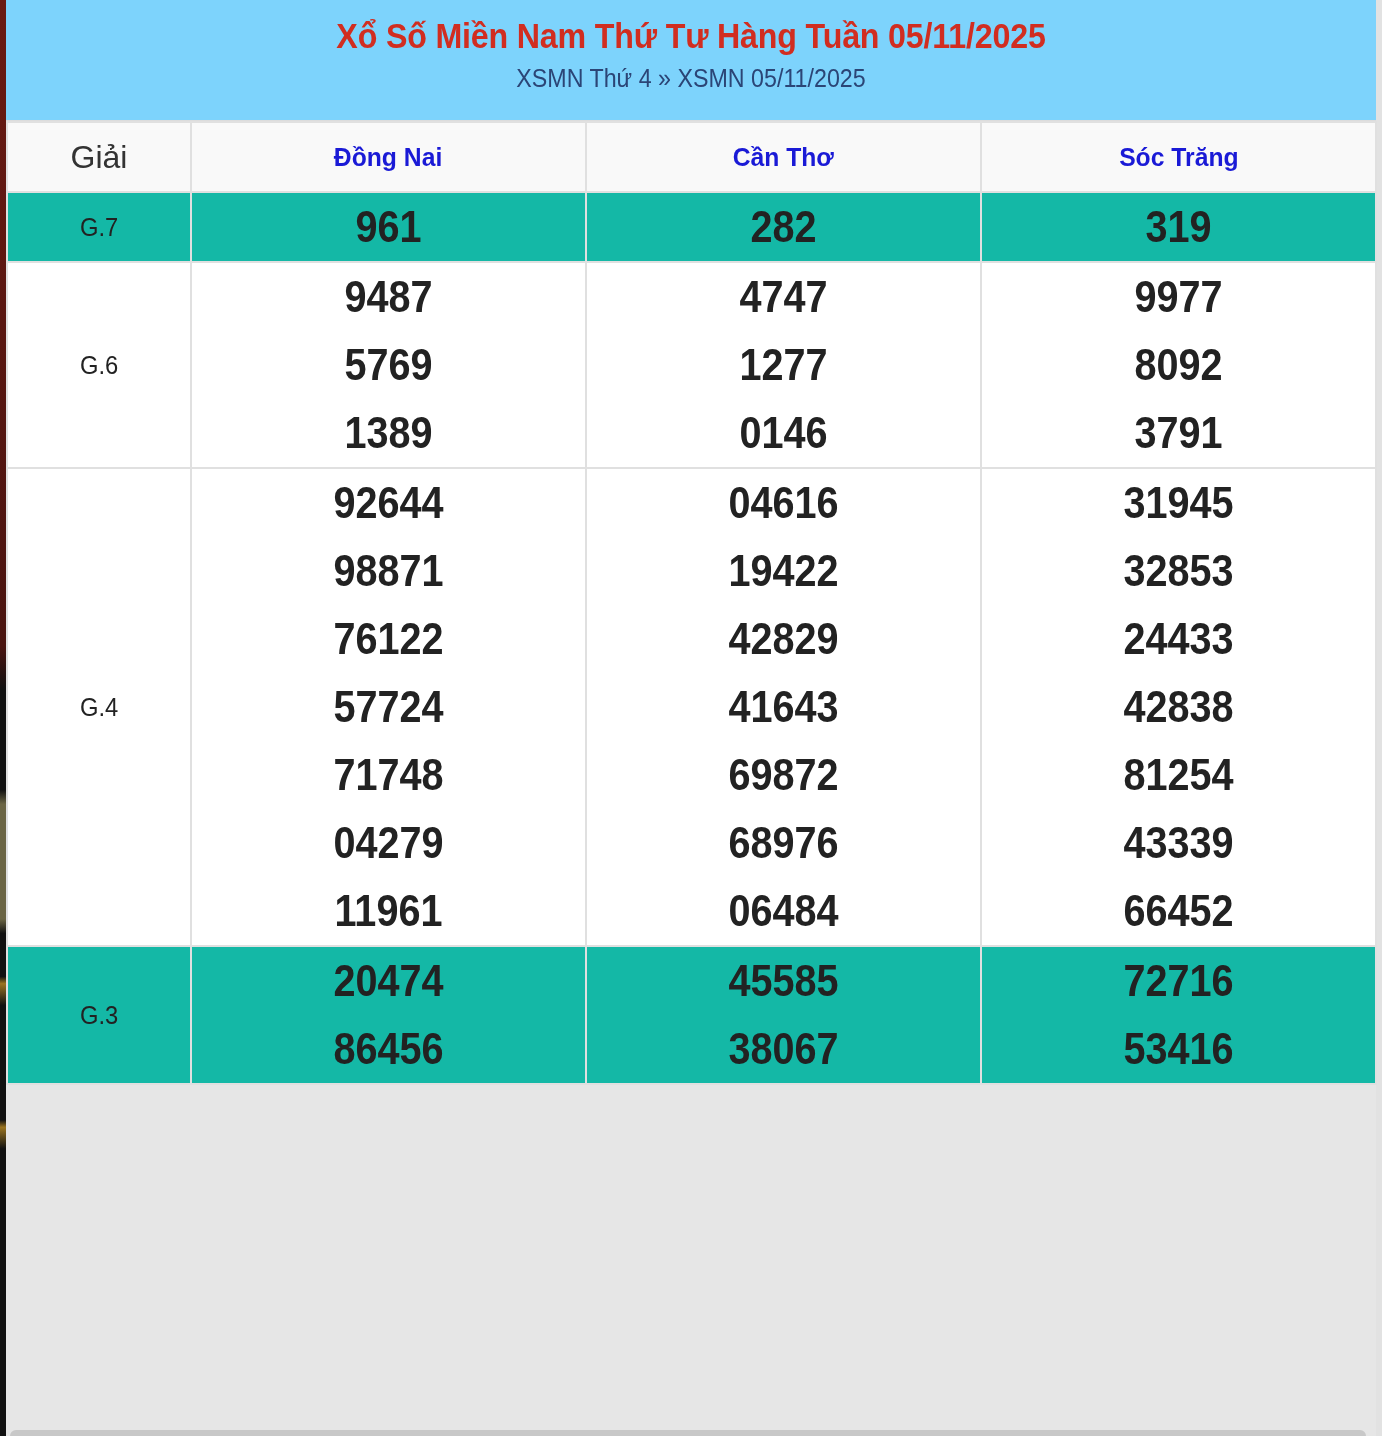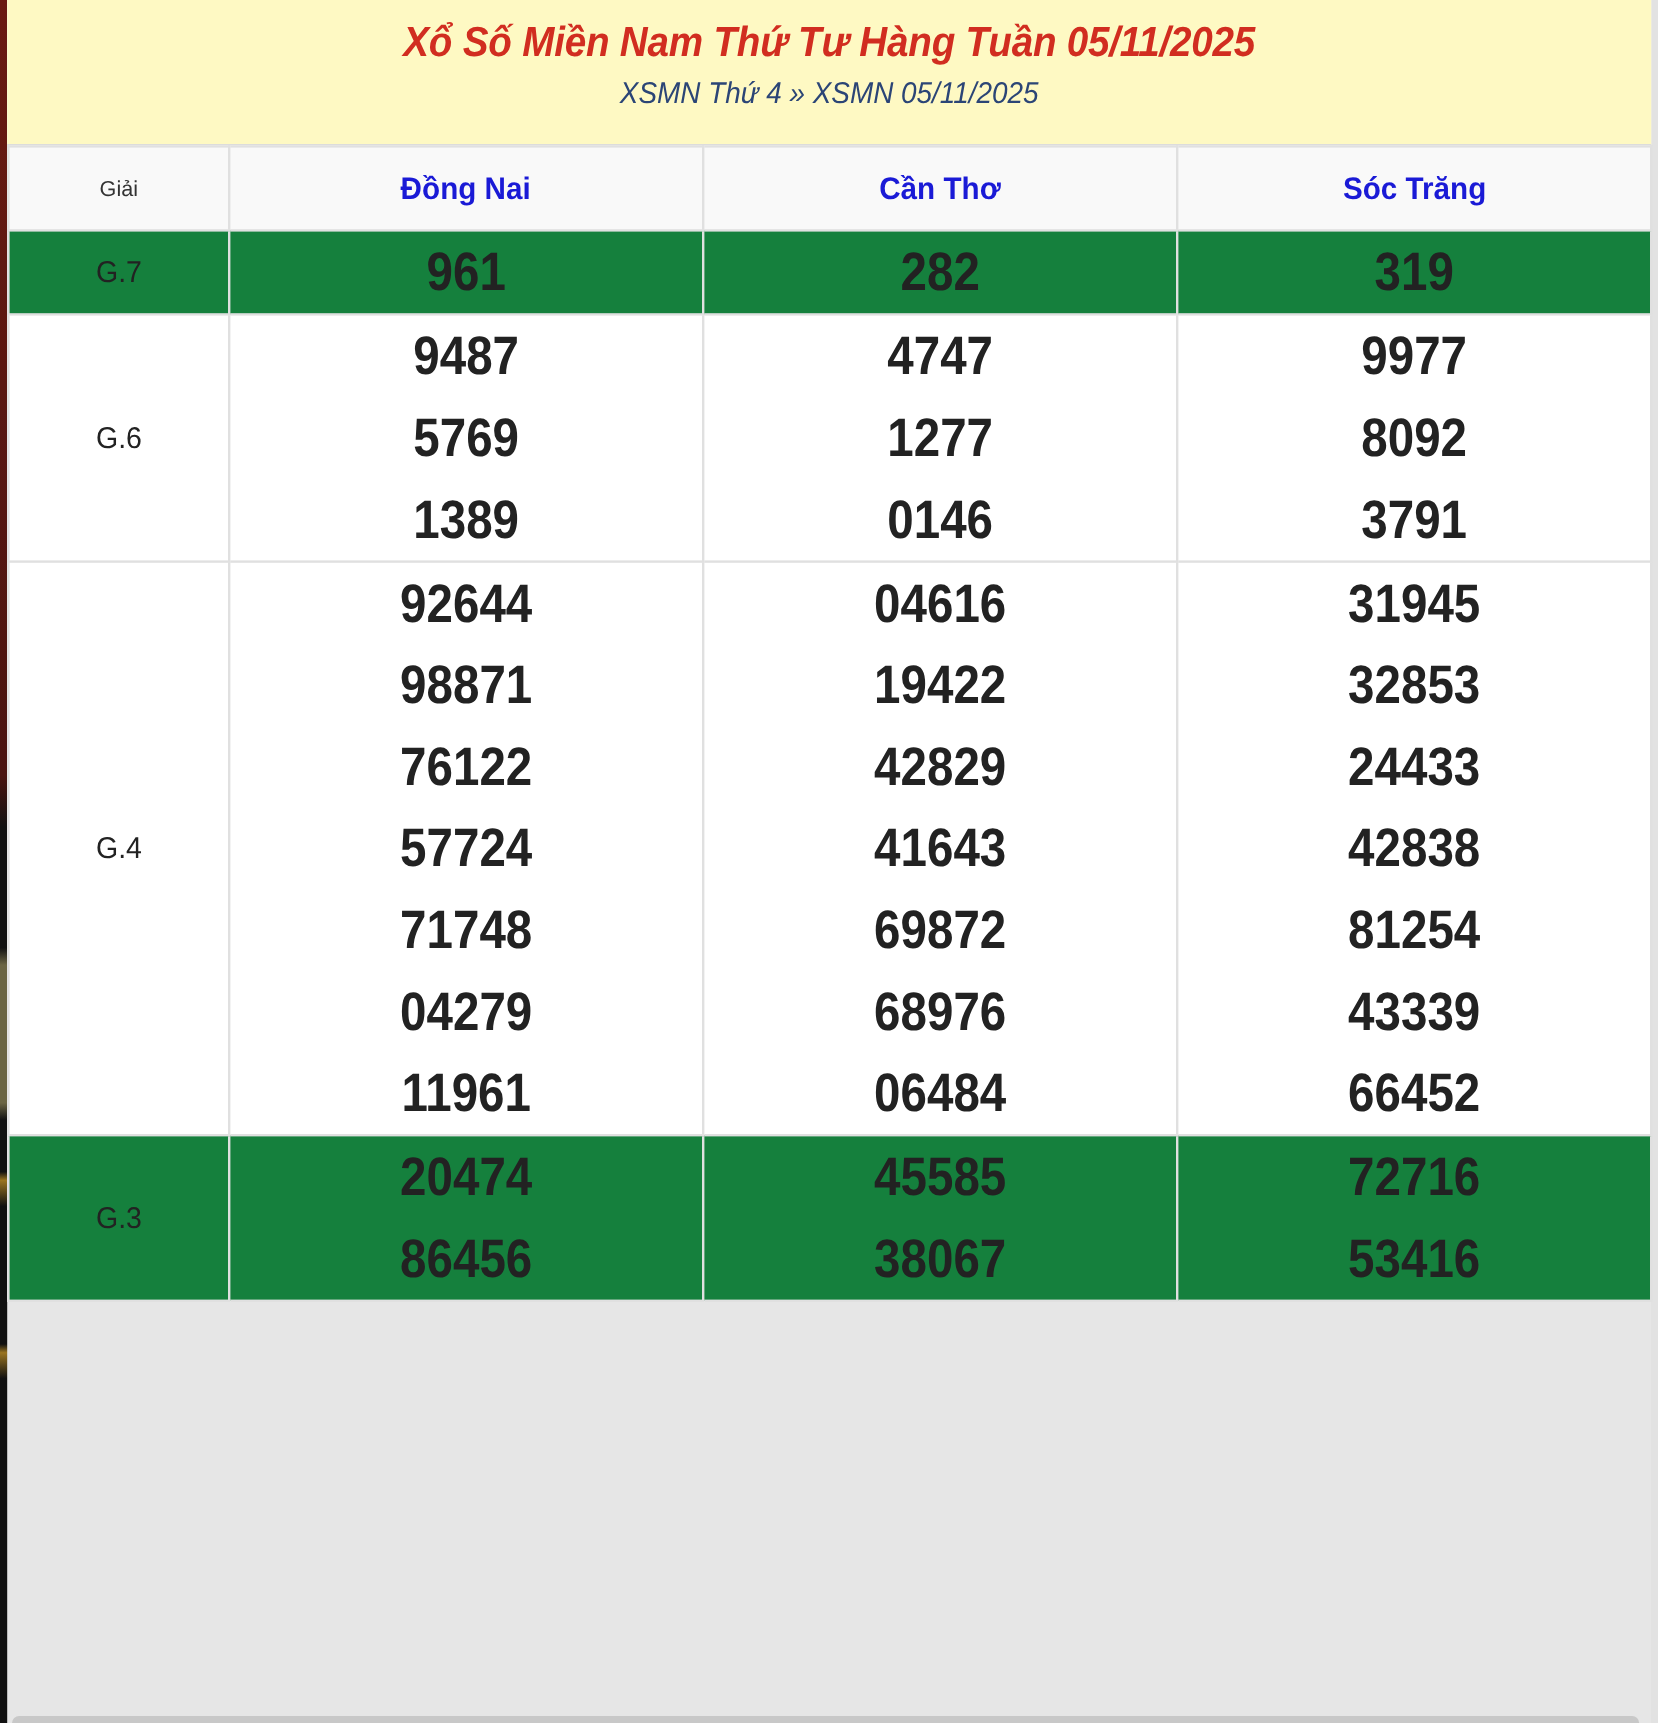--- a/index.html
+++ b/index.html
@@ -15,23 +15,23 @@
   }
   .right-strip {
     position: absolute; right: 0; top: 0; width: 6px; height: 1436px;
     background: #e2e2e2;
   }
   .panel {
     position: absolute; left: 6px; top: 0; width: 1370px;
     background: #fff;
   }
   .header {
-    height: 121px; background: #fef9c3;
+    height: 121px; background: #7dd3fc;
     border-bottom: 1px solid #dcdcdc;
-    text-align: center; box-sizing: border-box; font-style: italic;
+    text-align: center; box-sizing: border-box;
   }
   .title {
     padding-top: 15px;
     font-size: 35px; font-weight: bold; color: #d12d20;
     line-height: 42px; letter-spacing: -0.2px;
     transform: scaleX(0.92); transform-origin: center;
   }
   .subtitle {
     margin-top: 6px; font-size: 25px; color: #2b4576; line-height: 30px;
     transform: scaleX(0.93); transform-origin: center;
@@ -40,25 +40,25 @@
   table {
     border-collapse: collapse; width: 1370px; table-layout: fixed;
   }
   td, th {
     border: 2px solid #e0e0e0; text-align: center; vertical-align: middle;
     padding: 0;
   }
   col.c0 { width: 184px; }
   col.c1, col.c2, col.c3 { width: 395px; }
   th { height: 68px; background: #f9f9f9; font-weight: bold; }
-  .th-label { font-weight: normal; color: #333; font-size: 18px; }
+  .th-label { font-weight: normal; color: #333; font-size: 32px; }
   .prov { color: #1a1ad6; font-size: 26px; display: inline-block; transform: scaleX(0.95); }
   .prize { font-size: 25px; color: #222; display: inline-block; transform: scaleX(0.95); }
   .prize.special { color: #d23e22; }
-  tr.alt td { background: #15803d; }
+  tr.alt td { background: #14b8a6; }
   .num {
     font-weight: bold; font-size: 45px; color: #222; line-height: 68px;
     display: block; transform: scaleX(0.88);
   }
   .num.red { color: #d54226; font-size: 50px; }
   .num.db { color: #d54226; font-size: 49px; line-height: 62px; }
   .scrollbar {
     position: absolute; left: 10px; top: 1430px; width: 1356px; height: 12px;
     background: #c8c8c8; border-radius: 6px;
   }

